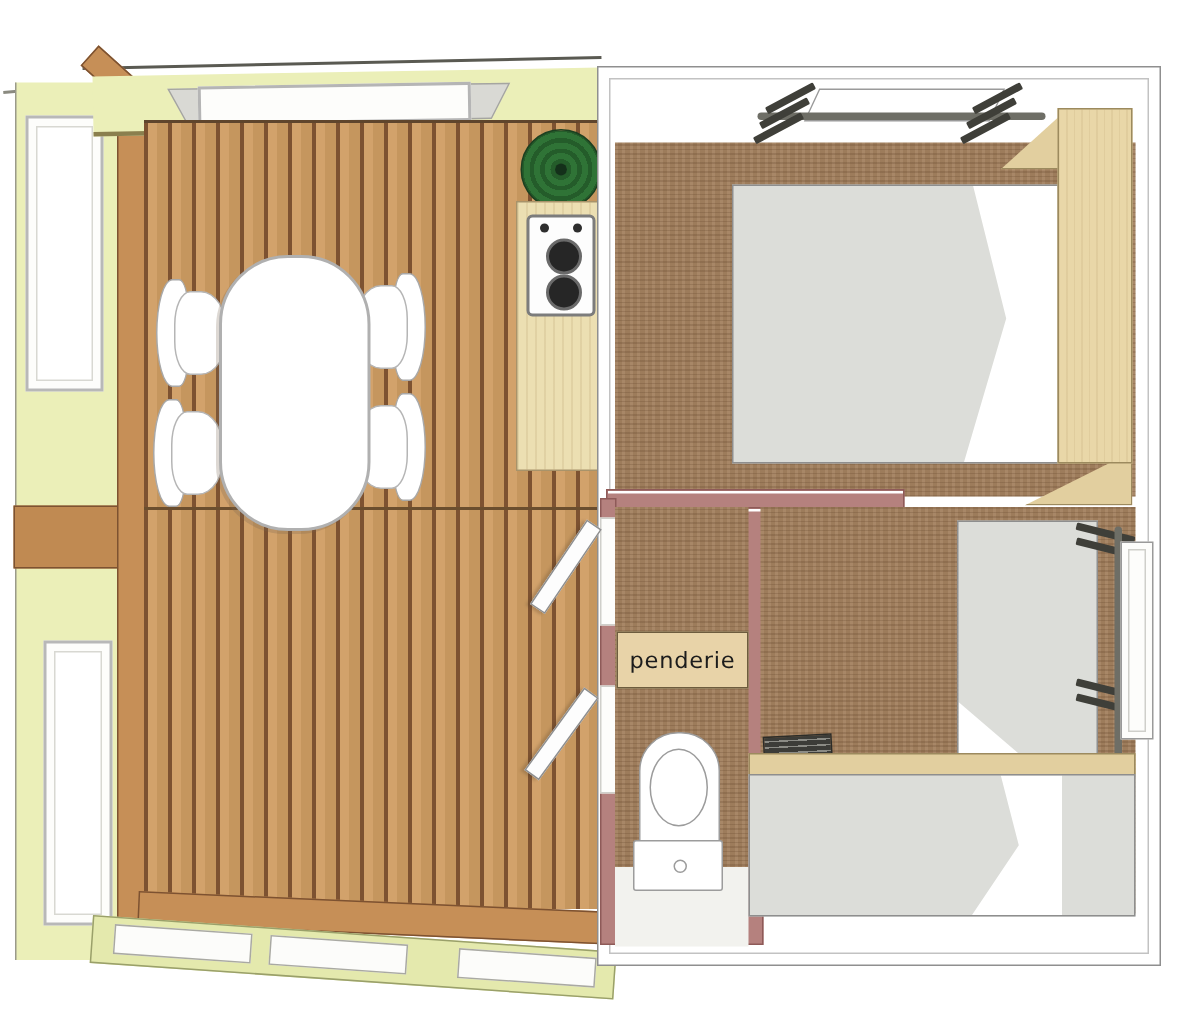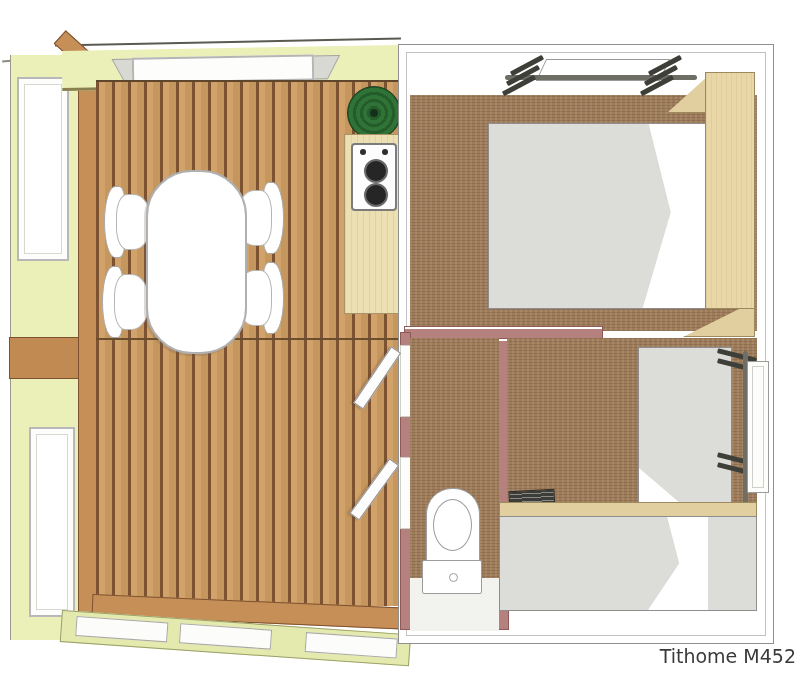--- a/index.html
+++ b/index.html
@@ -209,20 +209,23 @@
     <div class="abs wardrobe"></div>
 
     <div class="abs wall-mauve wall-h"></div>
     <div class="abs wall-mauve wall-left"></div>
     <div class="abs doorgap" style="top:300px;height:70px"></div>
     <div class="abs doorgap" style="top:412px;height:70px"></div>
     <div class="abs wall-mauve wall-v"></div>
 
     <div class="abs carpet carpet-hall"></div>
     <div class="abs bathfloor"></div>
+    <div class="abs penderie">
+      <span>penderie</span>
+    </div>
 
     <div class="abs toilet-bowl"></div>
     <div class="abs toilet-seat"></div>
     <div class="abs toilet-tank">
       <div class="abs toilet-btn"></div>
     </div>
 
     <div class="abs carpet carpet-bed2"></div>
     <div class="abs rack"></div>
     <div class="abs bed2">
@@ -238,14 +241,13 @@
       </div>
     <div class="abs headboard"></div>
     <div class="abs bed3">
       <div class="fold fold-bed3"></div>
     </div>
   </div>
 
   <div class="abs door door-a"></div>
   <div class="abs door door-b"></div>
 
-  <div class="abs caption">Tithome M452</div>
 </div>
 
 </body></html>

